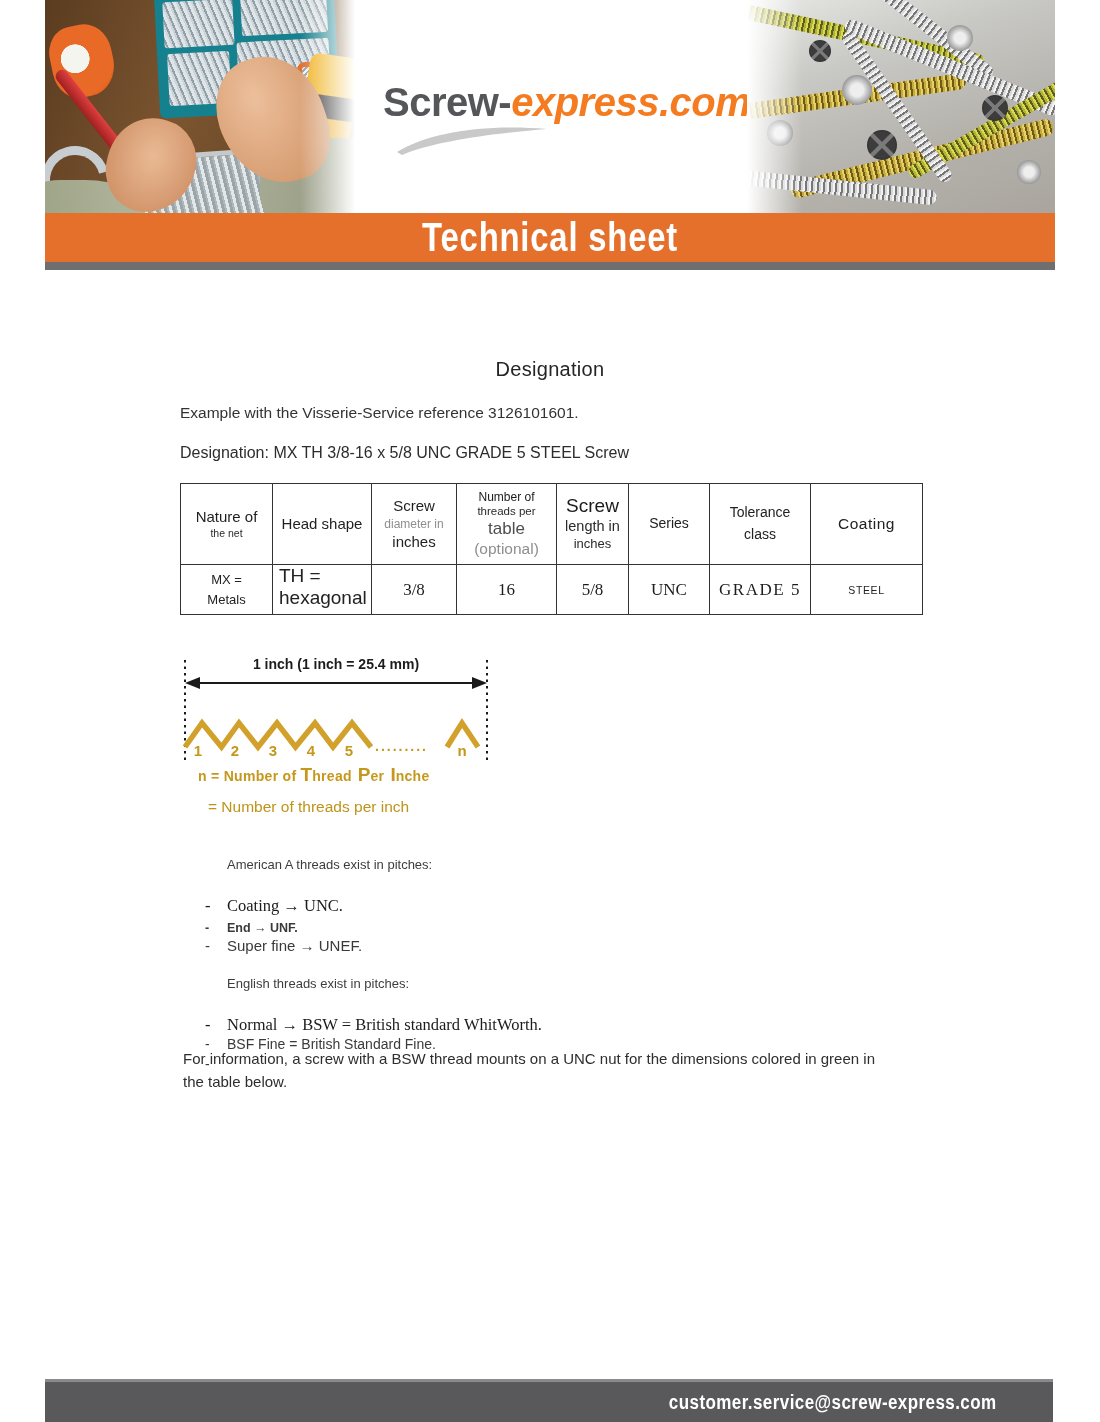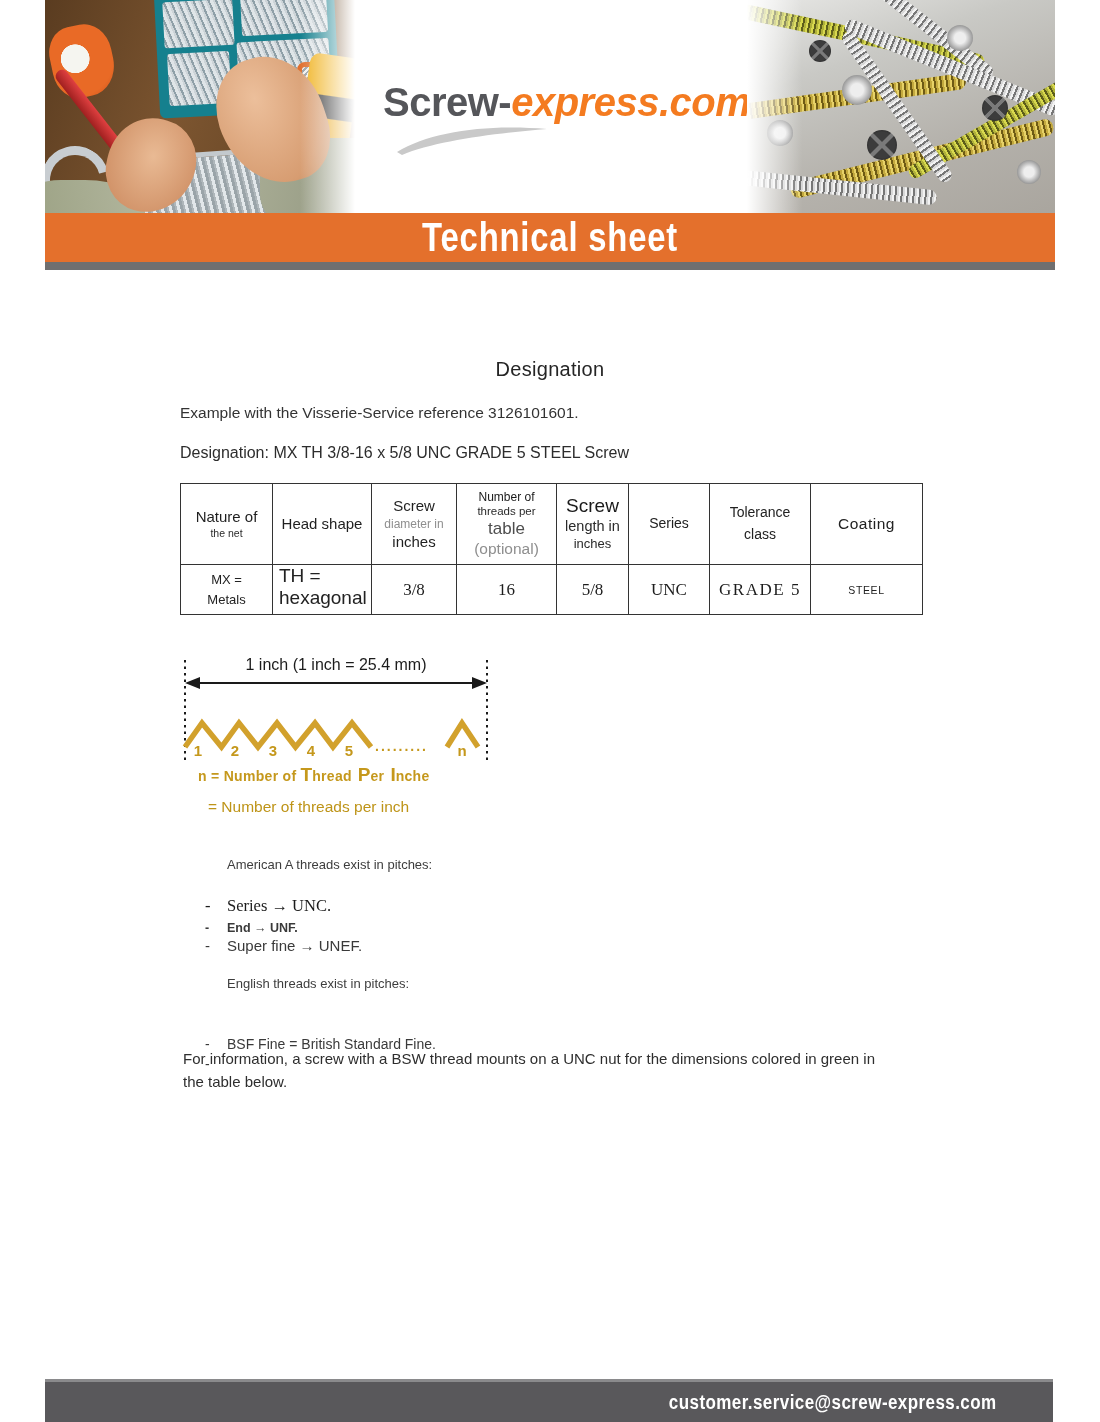--- a/index.html
+++ b/index.html
@@ -80,21 +80,21 @@
   .h-in2{font-size:13px;color:#2a2a2a;line-height:1.4;}
   .h-two{font-size:14px;color:#222;line-height:1.55;}
   .h-coat{font-size:15.5px;color:#222;letter-spacing:.5px;}
   .td-serif{font-family:"Liberation Serif",serif;font-size:17px;color:#1d1d1d;}
   .td-tol{letter-spacing:1.5px;}
   .td-nature{font-size:13px;line-height:1.5;color:#222;}
   .td-headshape{font-size:19px;color:#222;text-align:left !important;vertical-align:bottom !important;padding:0 0 5px 6px !important;}
   .td-steel{font-size:10.5px;letter-spacing:.6px;color:#222;}
 
   
-  .dim-label{position:absolute;left:196px;top:656px;width:280px;text-align:center;font-size:16px;font-weight:400;color:#1c1c1c;}
+  .dim-label{position:absolute;left:196px;top:656px;width:280px;text-align:center;font-size:14px;font-weight:700;color:#1c1c1c;}
   .thread-svg{position:absolute;left:172px;top:652px;}
   .gc1{position:absolute;left:198px;top:764px;color:#C5981C;font-weight:bold;white-space:nowrap;}
   .gc1 .sm{font-size:14px;letter-spacing:.3px;}
   .gc1 .lg{font-size:19px;}
   .gc1 .gap{margin-right:6px;}
   .gc2{position:absolute;left:208px;top:798px;color:#BE9418;font-size:15.5px;}
 
   
   .sec-h{position:absolute;left:183px;font-size:13px;color:#3d3d3d;margin-left:44px;}
   .li{position:absolute;left:205px;color:#2c2c2c;white-space:nowrap;}
@@ -254,30 +254,33 @@
     <text x="290" y="104" text-anchor="middle" fill="#C5981C" font-size="15" font-weight="bold">n</text>
   </svg>
 
   <div class="gc1">
     <span class="sm">n = Number of </span><span class="lg">T</span><span class="sm gap">hread</span><span class="lg">P</span><span class="sm gap">er</span><span class="lg">I</span><span class="sm">nche</span>
   </div>
   <div class="gc2">= Number of threads per inch</div>
 
   <div class="sec-h" style="top:857px;">American A threads exist in pitches:</div>
   <div class="li li-serif" style="top:896px;">
-    <span class="dash">-</span><span>Series → UNC.</span>
+    <span class="dash">-</span><span>Coating → UNC.</span>
   </div>
   <div class="li li-sm" style="top:921px;">
     <span class="dash">-</span><span>End → UNF.</span>
   </div>
   <div class="li li-md" style="top:937px;">
     <span class="dash">-</span><span>Super fine → UNEF.</span>
   </div>
 
   <div class="sec-h" style="top:976px;">English threads exist in pitches:</div>
+  <div class="li li-serif" style="top:1015px;">
+    <span class="dash">-</span><span>Normal → BSW = British standard WhitWorth.</span>
+  </div>
   <div class="li li-md2" style="top:1036px;">
     <span class="dash">-</span><span>BSF Fine = British Standard Fine.</span>
   </div>
   <div class="li li-md2" style="top:1056px;">
     <span class="dash">-</span><span></span>
   </div>
 
   <div class="note">For information, a screw with a BSW thread mounts on a UNC nut for the dimensions colored in green in the table below.</div>
 
   <div class="footer">

